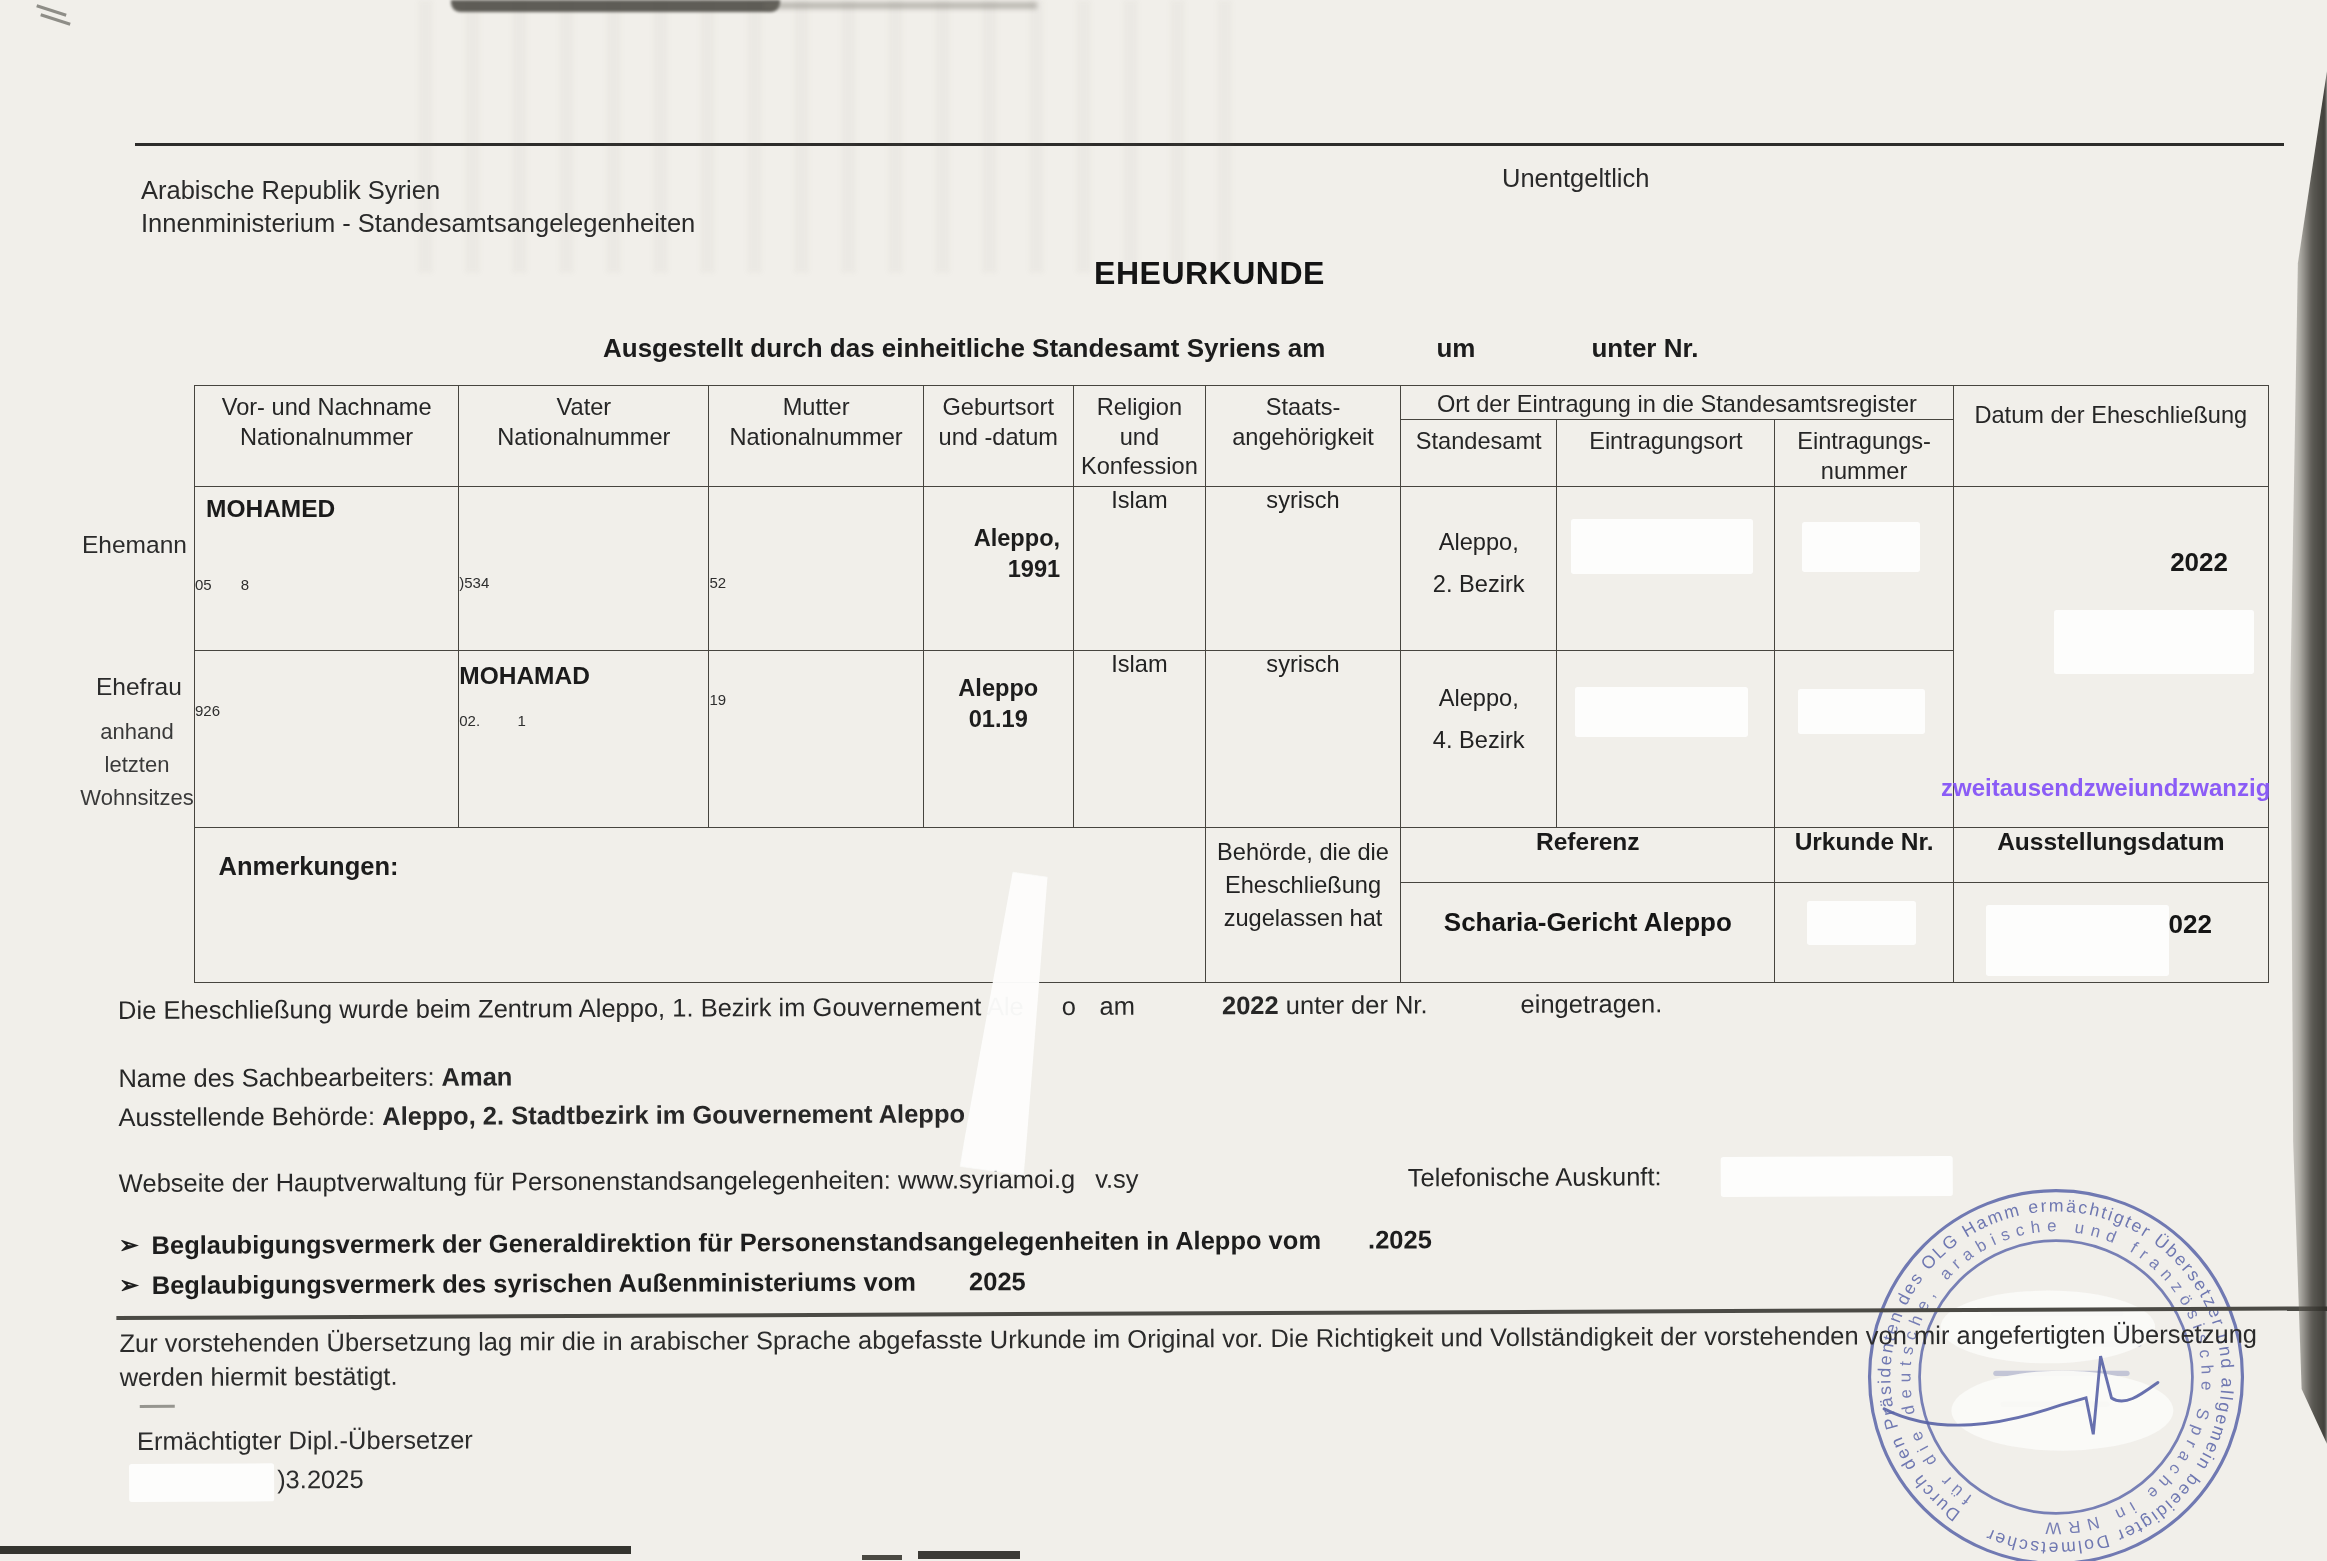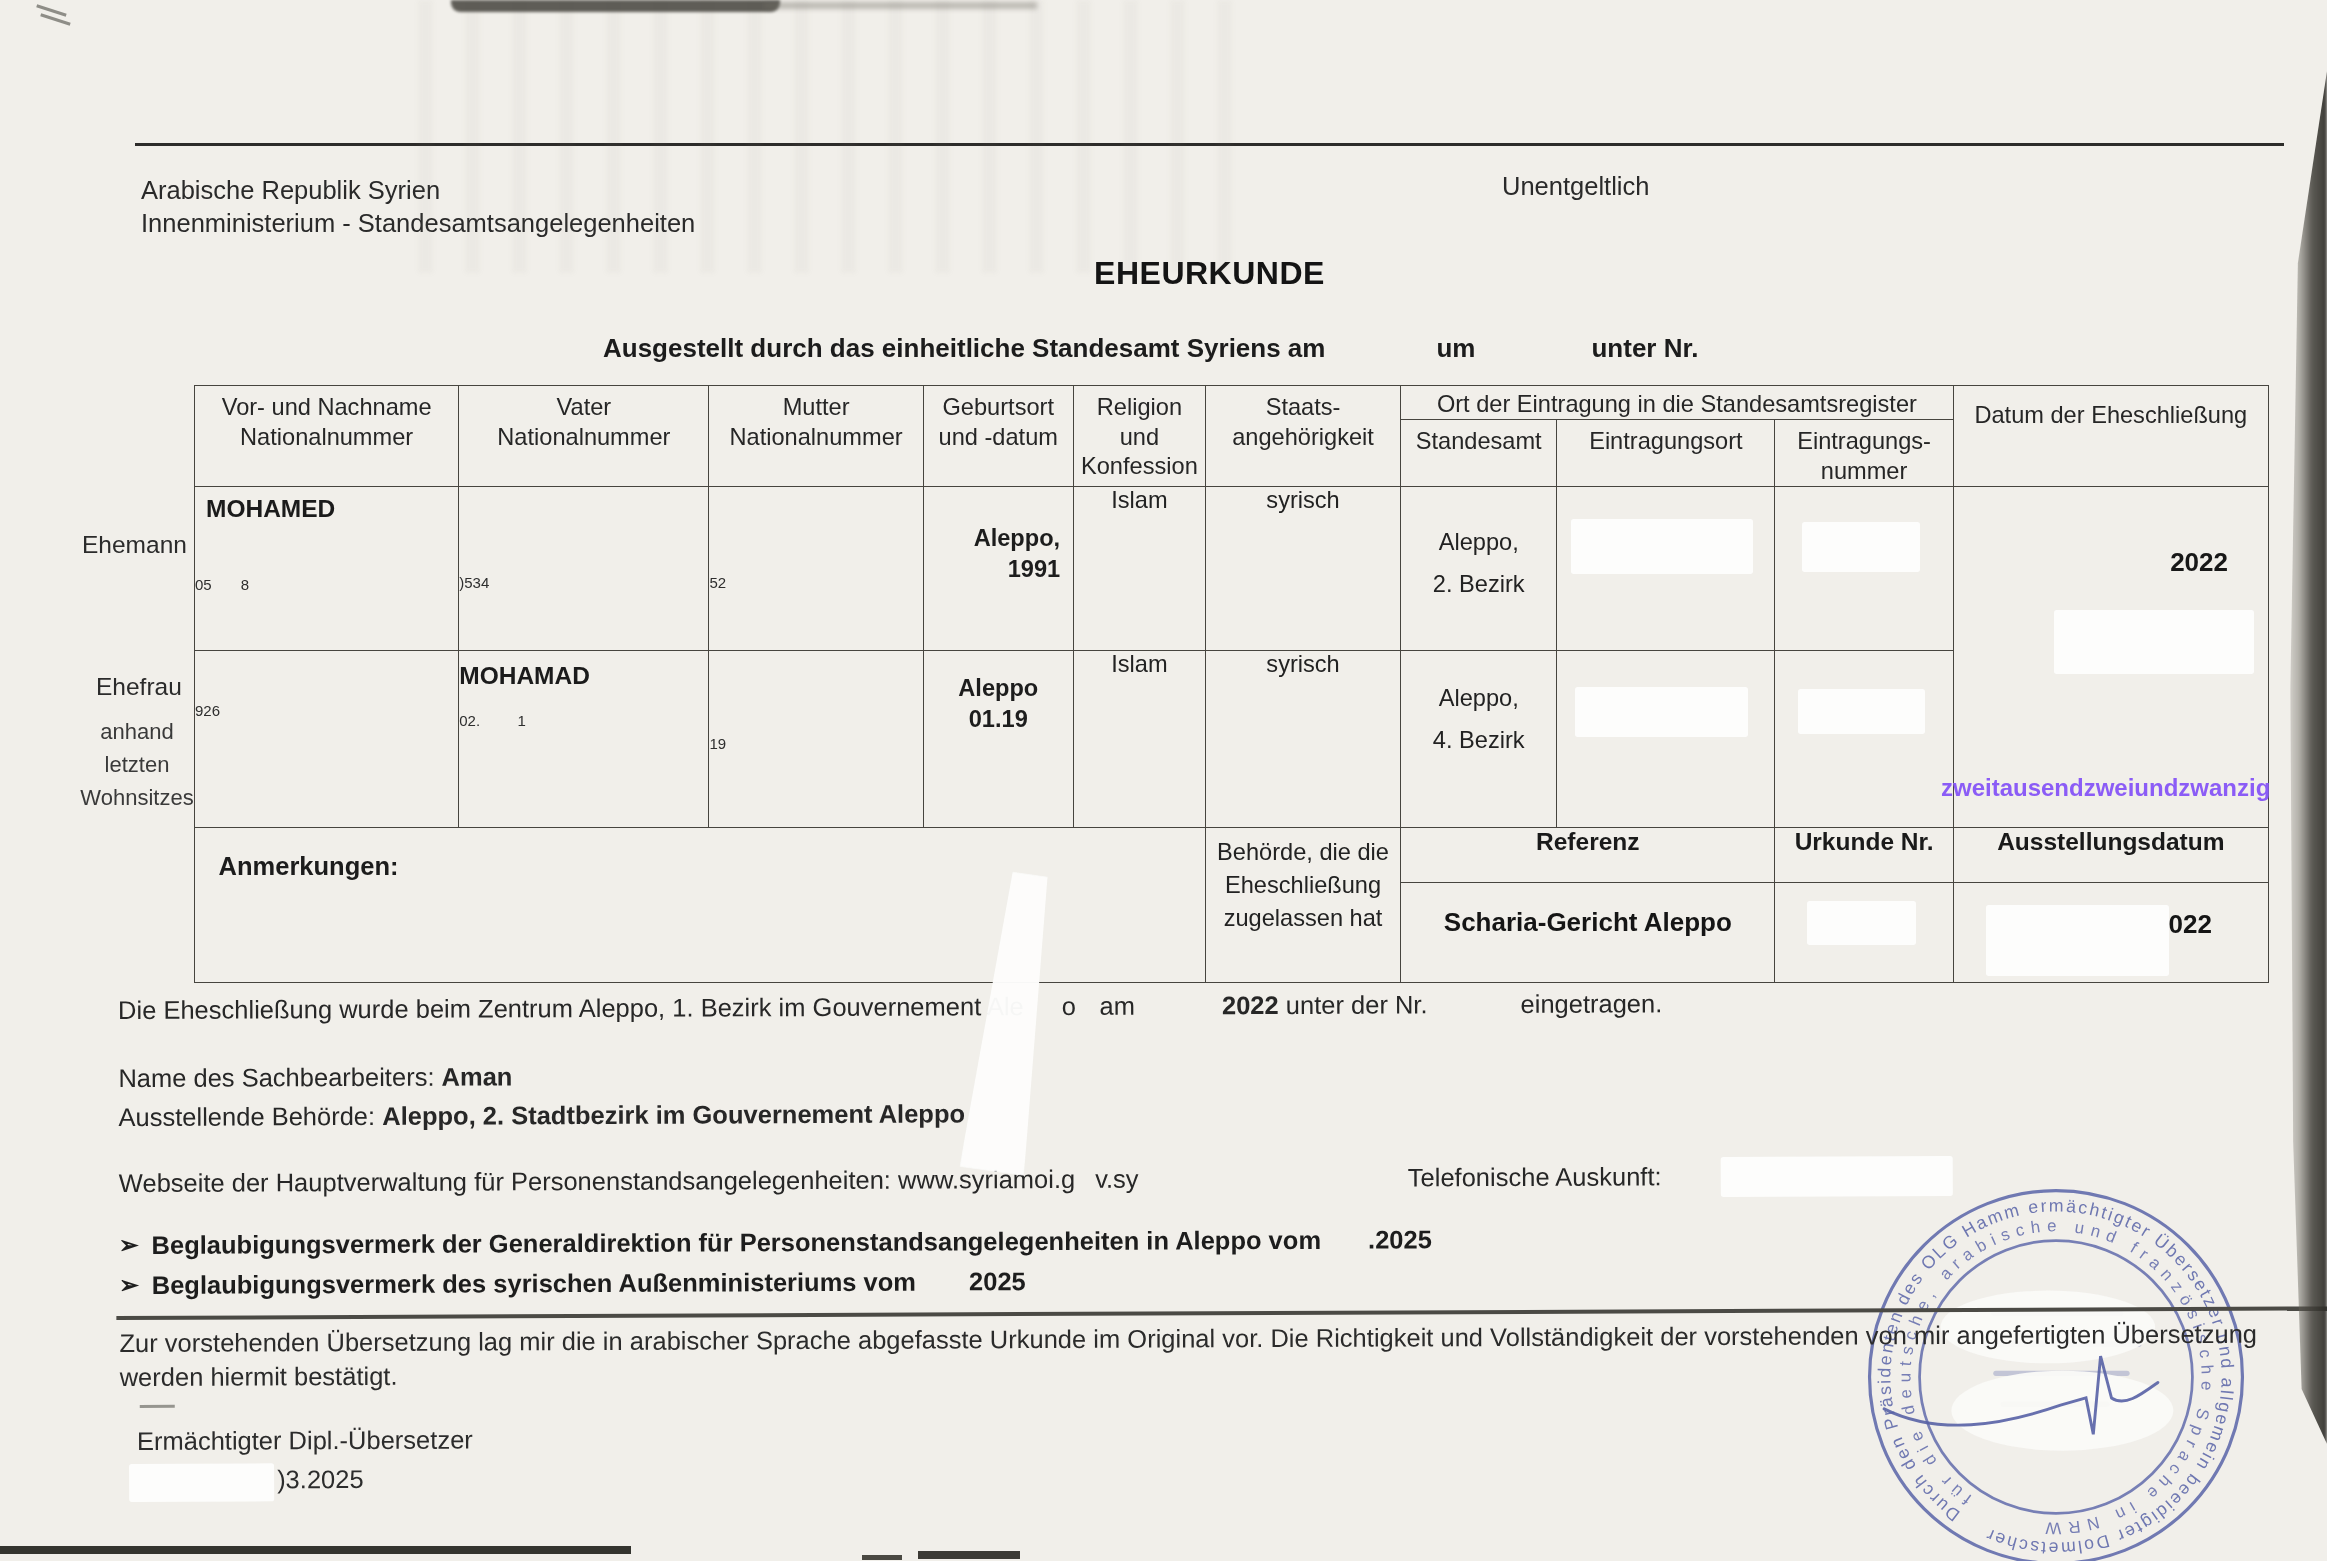--- a/index.html
+++ b/index.html
@@ -28,21 +28,21 @@
   table.cert td{border:1.8px solid #47453f; vertical-align:top; padding:0; overflow:visible;}
   .chead{padding:7.3px 3.6px 0 3.6px; text-align:center; line-height:1.25; white-space:pre-line; color:#262626;}
   .ghead{padding:4.5px 3.6px 0 3.6px; text-align:center; white-space:nowrap; color:#262626;}
   .mdate{padding-top:14.5px;}
   tr.hrow1{height:34px;} tr.hrow2{height:62px;}
   tr.r-husband{height:164px;} tr.r-wife{height:177px;}
   tr.b1{height:55px;} tr.b2{height:100px;}
   .pname{font-weight:bold; font-size:24.5px; padding:7.3px 0 0 11px; color:#1b1b1b;}
   .pname.cc{text-align:left; padding-left:0; padding-top:11px;}
   .pnum{text-align:left; font-size:15px; color:#2e2e2e;}
-  .mtA{margin-top:87px;} .mtB{margin-top:51px;} .mtC{margin-top:22px;} .mtD{margin-top:84px;}
+  .mtA{margin-top:87px;} .mtB{margin-top:51px;} .mtC{margin-top:22px;} .mtD{margin-top:40px;}
   td.birth1{text-align:right;} td.birth1 > div{padding:36px 12.7px 0 0; font-weight:bold; line-height:1.3; color:#1d1d1d;}
   td.birth2{text-align:center;} td.birth2 > div{padding:22px 0 0 0; font-weight:bold; line-height:1.3; color:#1d1d1d;}
   td.mid{vertical-align:middle; text-align:center; padding-bottom:25.5px;}
   td.regoff{text-align:center;} td.regoff > div{line-height:1.75;}
   td.regoff.po1 > div{padding-top:35px;} td.regoff.po2 > div{padding-top:27px;}
   td.datum{position:relative;}
   .year{position:absolute; top:60px; right:40px; font-weight:bold; font-size:26px; color:#181818;}
   .words{position:absolute; top:287px; left:-12.7px; font-weight:bold; font-size:24px; white-space:nowrap; color:#8b5cf6;}
   td.notes > div{font-weight:bold; font-size:25.5px; padding:23.6px 0 0 23.6px; color:#1c1c1c;}
   td.authority{text-align:center;} td.authority > div{padding-top:7.3px; line-height:1.4; white-space:pre-line;}
@@ -99,21 +99,21 @@
   <div class="abs art hashmark2"></div>
   <div class="abs art edge-right"></div>
   <div class="abs art edge-bottom-left"></div>
   <div class="abs art edge-bottom-mid"></div>
   <div class="abs art edge-bottom-mid2"></div>
   <div class="abs art wedge"></div>
 
   <div class="abs title-rule"></div>
   <div class="abs hl" style="left:141px; top:176px;">Arabische Republik Syrien</div>
   <div class="abs hl" style="left:141px; top:209px;">Innenministerium - Standesamtsangelegenheiten</div>
-  <div class="abs hl" style="left:1502px; top:172px;">Unentgeltlich</div>
+  <div class="abs hl" style="left:1502px; top:164px;">Unentgeltlich</div>
   <div class="abs issued">
     <span>Ausgestellt durch das einheitliche Standesamt Syriens am</span><span class="gap" style="width:111px;"></span><span>um</span><span class="gap" style="width:116px;"></span><span>unter Nr.</span>
   </div>
   <div class="abs doc-title">EHEURKUNDE</div>
 
   <div class="abs rowlabel" style="left:82px; top:531px;">Ehemann</div>
   <div class="abs rowlabel" style="left:96px; top:673px;">Ehefrau</div>
   <div class="abs sublabel" style="left:78px; top:715px; width:118px;">anhand
 letzten
 Wohnsitzes</div>

